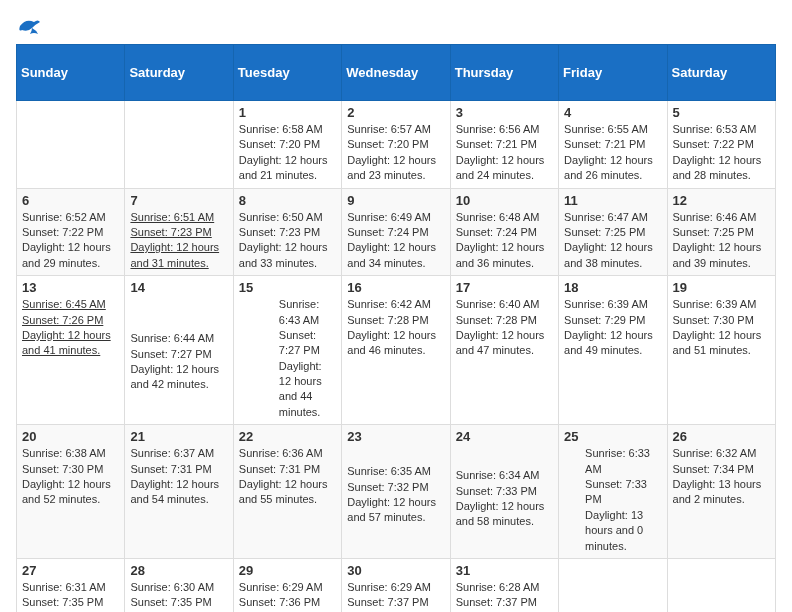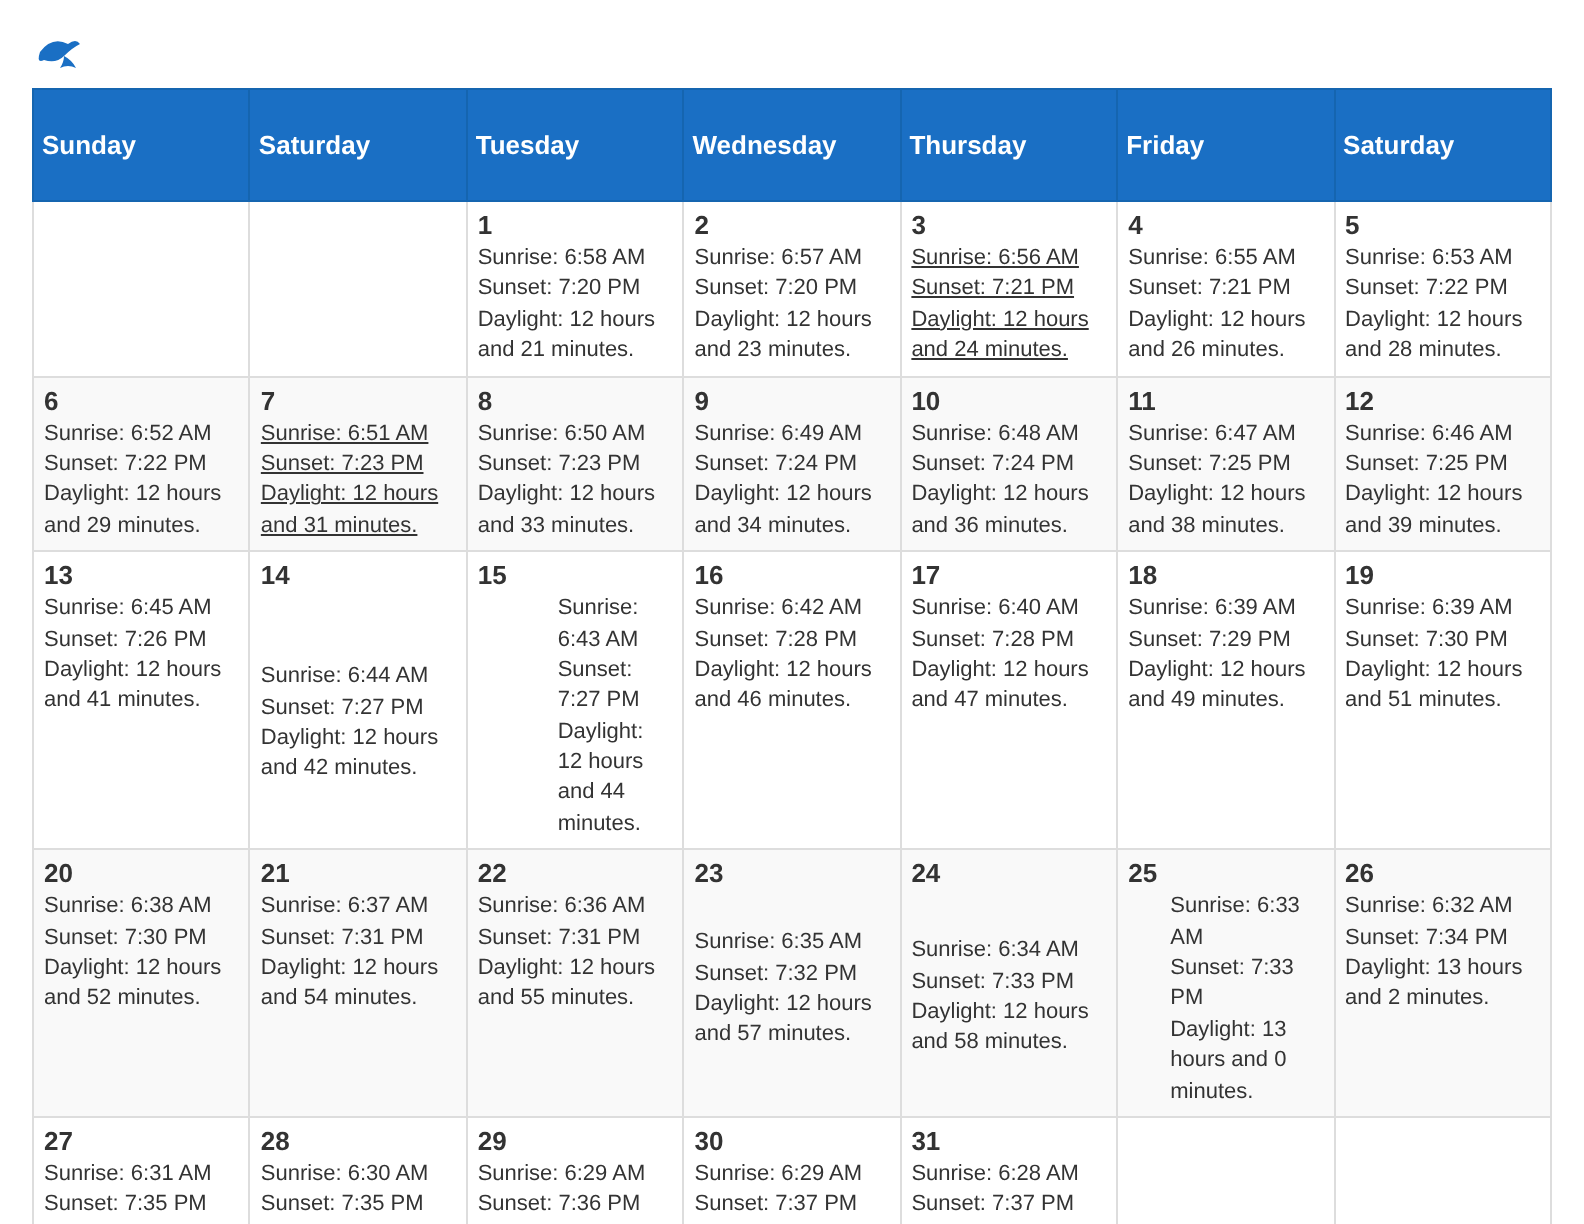--- a/index.html
+++ b/index.html
@@ -137,21 +137,21 @@
 Daylight: 12 hours and 21 minutes.</div>
         </td>
         <td>
           <span class="day-number">2</span>
           <div class="day-info" style="white-space: pre-line;">Sunrise: 6:57 AM
 Sunset: 7:20 PM
 Daylight: 12 hours and 23 minutes.</div>
         </td>
         <td>
           <span class="day-number">3</span>
-          <div class="day-info" style="white-space: pre-line; text-decoration: underline;">Sunrise: 6:56 AM
+          <div class="day-info" style="white-space: pre-line;">Sunrise: 6:56 AM
 Sunset: 7:21 PM
 Daylight: 12 hours and 24 minutes.</div>
         </td>
         <td>
           <span class="day-number">4</span>
           <div class="day-info" style="white-space: pre-line;">Sunrise: 6:55 AM
 Sunset: 7:21 PM
 Daylight: 12 hours and 26 minutes.</div>
         </td>
         <td>
@@ -201,21 +201,21 @@
         <td>
           <span class="day-number">12</span>
           <div class="day-info" style="white-space: pre-line;">Sunrise: 6:46 AM
 Sunset: 7:25 PM
 Daylight: 12 hours and 39 minutes.</div>
         </td>
       </tr>
       <tr>
         <td>
           <span class="day-number">13</span>
-          <div class="day-info" style="white-space: pre-line;">Sunrise: 6:45 AM
+          <div class="day-info" style="white-space: pre-line; text-decoration: underline;">Sunrise: 6:45 AM
 Sunset: 7:26 PM
 Daylight: 12 hours and 41 minutes.</div>
         </td>
         <td>
           <span class="day-number">14</span>
           <div class="day-info" style="white-space: pre-line; margin-top: 36px;">Sunrise: 6:44 AM
 Sunset: 7:27 PM
 Daylight: 12 hours and 42 minutes.</div>
         </td>
         <td>

